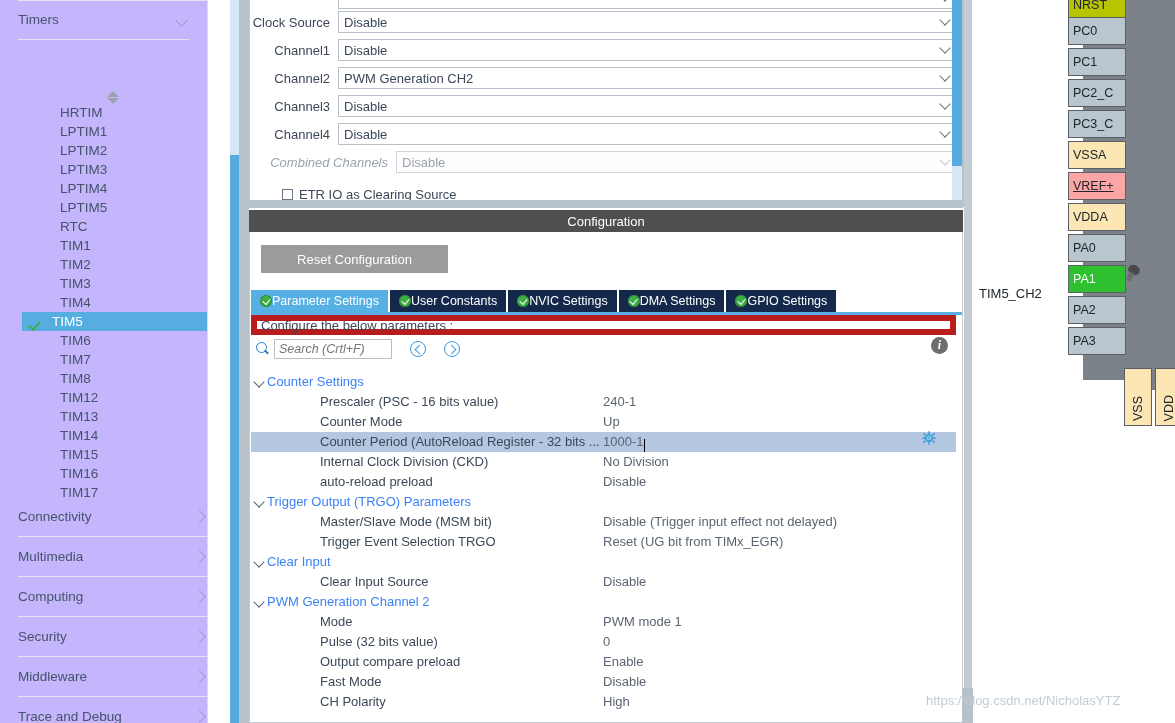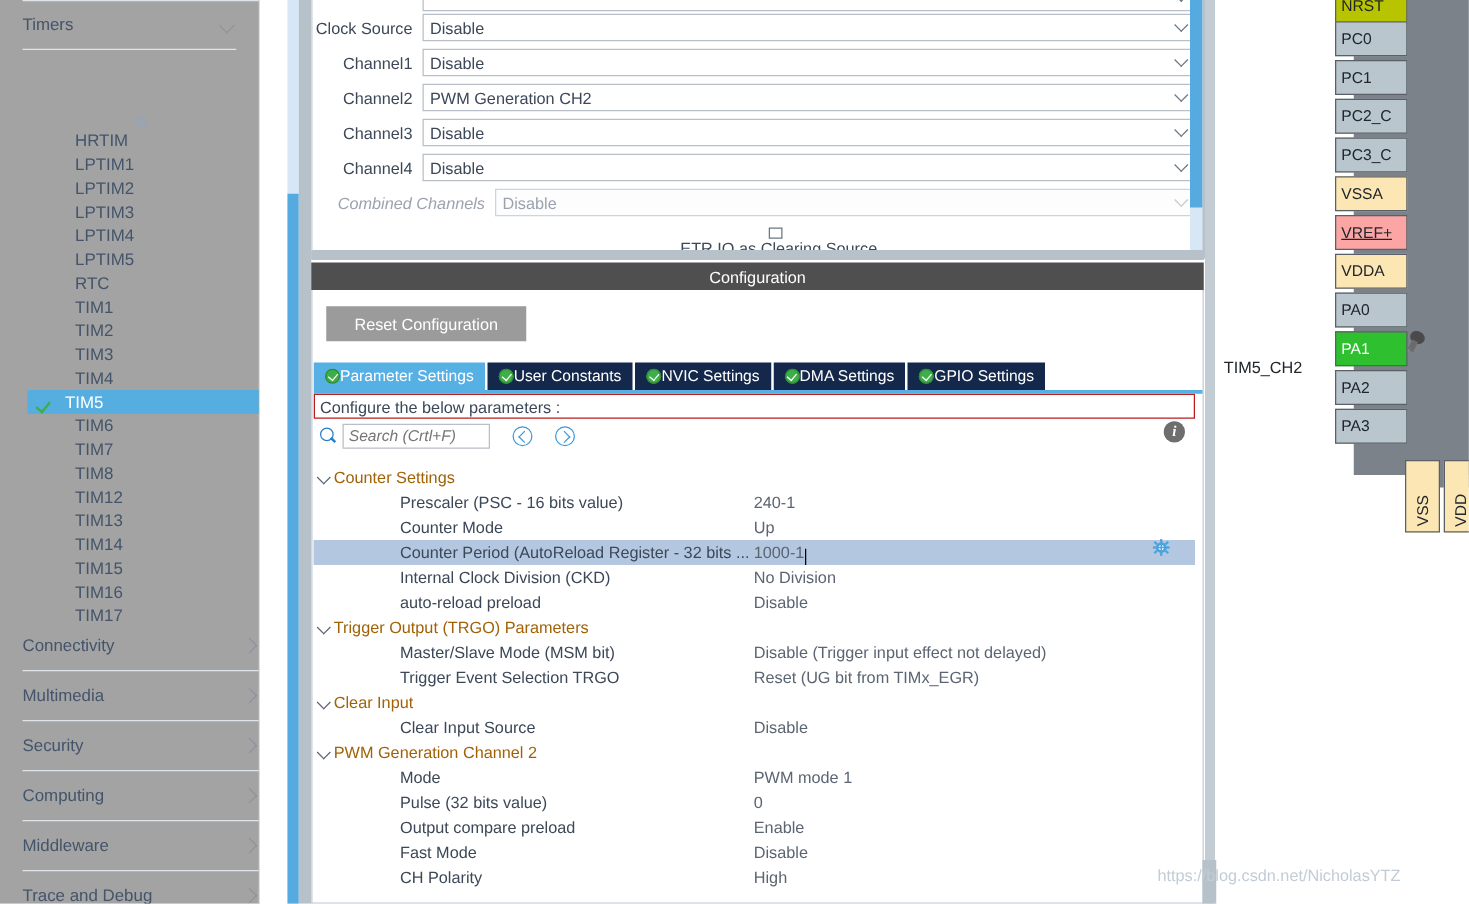--- a/index.html
+++ b/index.html
@@ -9,21 +9,21 @@
     font-size: 13px;
     color: #3c4858;
     background: #ffffff;
     overflow: hidden;
   }
   #root { position: relative; width: 1175px; height: 723px; }
 
   
   #sidebar {
     position: absolute; left: 0; top: 0; width: 208px; height: 723px;
-    background: #a3a3a3; border-right: 1px solid #d8dde3;
+    background: #c4b5fd; border-right: 1px solid #d8dde3;
     overflow: hidden;
   }
   .side-top-rule { position:absolute; left:18px; top:0; width:190px; height:1px; background:#dfe4ea; }
   .accordion-head {
     position: relative; margin: 0 18px; height: 40px;
     display: flex; align-items: center; justify-content: space-between;
     border-bottom: 1px solid #dfe4ea;
     color: #44546a; font-size: 13.5px; cursor: pointer;
   }
   .accordion-head.open { border-bottom: 1px solid #dfe4ea; }
@@ -115,21 +115,21 @@
   #config-title {
     position:absolute; left:0; top:0; width:714px; height:22px;
     background:#4f4f4f; color:#ffffff; font-size:13px;
     display:flex; align-items:center; justify-content:center;
   }
   #config-body {
     position:absolute; left:0; top:22px; width:714px; height:491px;
     border:1px solid #c4ccd3; border-top:none; background:#ffffff; overflow:hidden;
   }
   #reset-btn {
-    position:absolute; left:11px; top:13px; width:160px; height:28px;
+    position:absolute; left:11px; top:13px; width:187px; height:28px;
     background:#9b9b9b; color:#ffffff; border:none; font-size:13px;
     font-family:"Liberation Sans", sans-serif; cursor:pointer;
   }
   #tabs { position:absolute; left:1px; top:58px; height:22px; display:flex; }
   .tab {
     height:22px; display:flex; align-items:center; gap:0;
     padding:0 9px; background:#14284b; color:#ffffff; font-size:12.5px;
     margin-right:2px; cursor:pointer; white-space:nowrap;
   }
   .tab.active { background:#57b0e4; }
@@ -139,21 +139,21 @@
   }
   .tab-ico::after {
     content:""; position:absolute; left:3.5px; top:2px; width:3.5px;height:6px;
     border-right:1.6px solid #ffffff; border-bottom:1.6px solid #ffffff;
     transform: rotate(40deg);
   }
   #tab-underline { position:absolute; left:1px; top:80px; width:712px; height:3px; background:#57b0e4; }
 
   #cfg-hint {
     position:absolute; left:1px; top:83px; width:705px; height:20px;
-    border:1px solid #b91c1c; display:flex; align-items:center; padding-left:4px;
+    border:6px solid #b91c1c; display:flex; align-items:center; padding-left:4px;
     font-size:13px; color:#3c4858; background:#ffffff;
   }
   #search-row { position:absolute; left:1px; top:103px; width:705px; height:28px; display:flex; align-items:center; }
   .mag {
     width:16px; height:16px; margin-left:4px; margin-right:3px; position:relative; flex:none;
   }
   .mag::before {
     content:""; position:absolute; left:1px; top:1px; width:9px;height:9px;border-radius:50%;
     border:1.6px solid #2a7fc9;
   }
@@ -183,21 +183,21 @@
   }
 
   #param-tree { position:absolute; left:1px; top:140px; width:705px; height:349px; }
   .grp { position:relative; height:20px; line-height:20px; display:flex; align-items:center; cursor:pointer;}
   .grp .gchev { width:16px;height:20px; position:relative; flex:none; }
   .grp .gchev::before {
     content:""; position:absolute; left:4px; top:6px; width:7px;height:7px;
     border-right:1.4px solid #5b6572; border-bottom:1.4px solid #5b6572;
     transform: rotate(45deg);
   }
-  .grp .glabel { font-size:13px; color:#a16207; }
+  .grp .glabel { font-size:13px; color:#3b82f6; }
   .prow { position:relative; height:20px; line-height:20px; display:flex; align-items:center; }
   .prow .pname { padding-left:69px; width:352px; font-size:13px; color:#3c4858; white-space:nowrap; overflow:hidden; }
   .prow .pval { font-size:13px; color:#5b6572; white-space:nowrap; }
   .prow.highlight { background:#b4c7e0;align-items:flex-end; }
   .prow.highlight .pname { background:#b4c7e0; }
   .caret { display:inline-block; width:1px; height:13px; background:#000; vertical-align:-2px; margin-left:1px; }
   #gear-wrap { position:absolute; left:672px; top:199px; width:14px; height:14px; }
 
   
   #chip-area { position:absolute; left:964px; top:0; width:211px; height:723px; background:#ffffff; }
@@ -279,25 +279,25 @@
     <div id="side-bottom">
         <div class="accordion-head">
           <span>Connectivity</span>
           <span class="chev right"></span>
         </div>
         <div class="accordion-head">
           <span>Multimedia</span>
           <span class="chev right"></span>
         </div>
         <div class="accordion-head">
+          <span>Computing</span>
+          <span class="chev right"></span>
+        </div>
+        <div class="accordion-head">
           <span>Security</span>
-          <span class="chev right"></span>
-        </div>
-        <div class="accordion-head">
-          <span>Computing</span>
           <span class="chev right"></span>
         </div>
         <div class="accordion-head">
           <span>Middleware</span>
           <span class="chev right"></span>
         </div>
         <div class="accordion-head">
           <span>Trace and Debug</span>
           <span class="chev right"></span>
         </div>
@@ -352,21 +352,21 @@
           <span class="carrow"></span>
         </div>
       </div>
       <div class="form-row" style="top: 148px;">
         <div class="form-label wide disabled">Combined Channels</div>
         <div class="combo disabled">
           <span class="cv">Disable</span>
           <span class="carrow"></span>
         </div>
       </div>
-      <div class="chk-row" style="top: 182px; flex-direction: column;">
+      <div class="chk-row" style="top: 182px;">
         <span class="cbx"></span>
         <span>ETR IO as Clearing Source</span>
       </div>
     </div>
   <div id="mode-scroll">
     <div id="mode-thumb"></div>
   </div>
   <div id="mode-gutter-r"></div>
   <div id="mode-gutter-b"></div>
 

